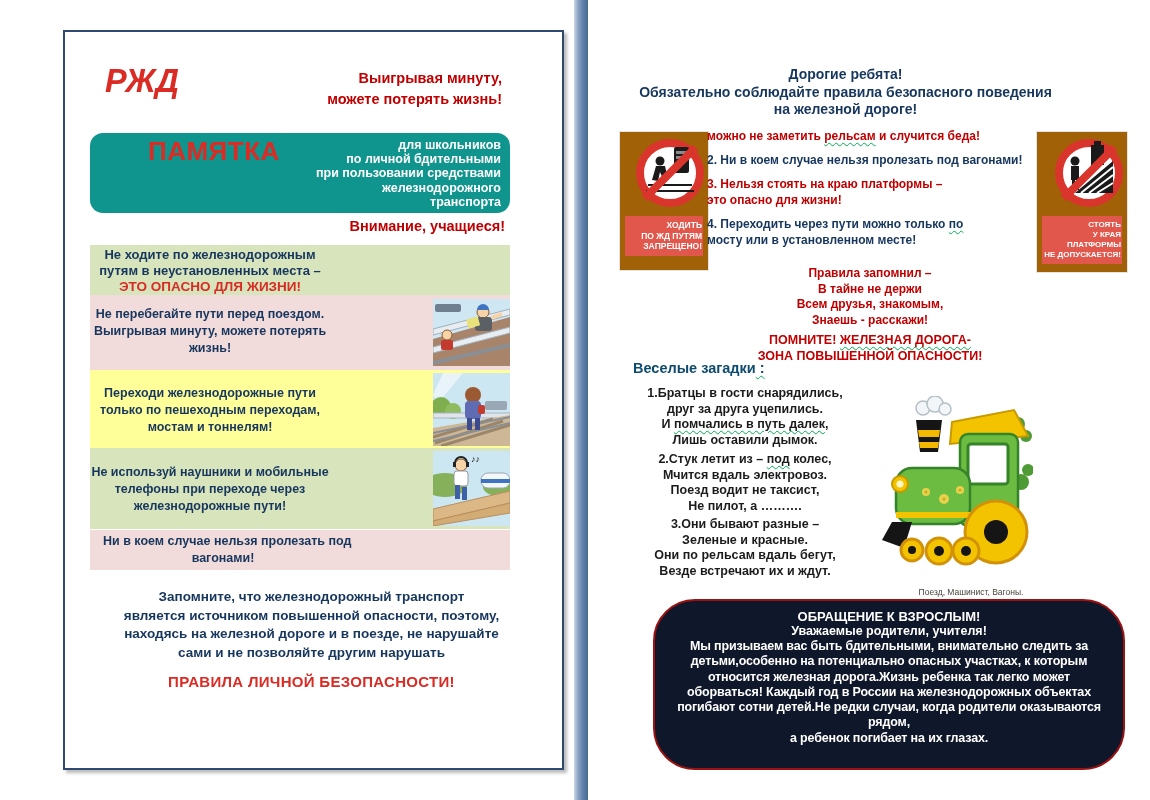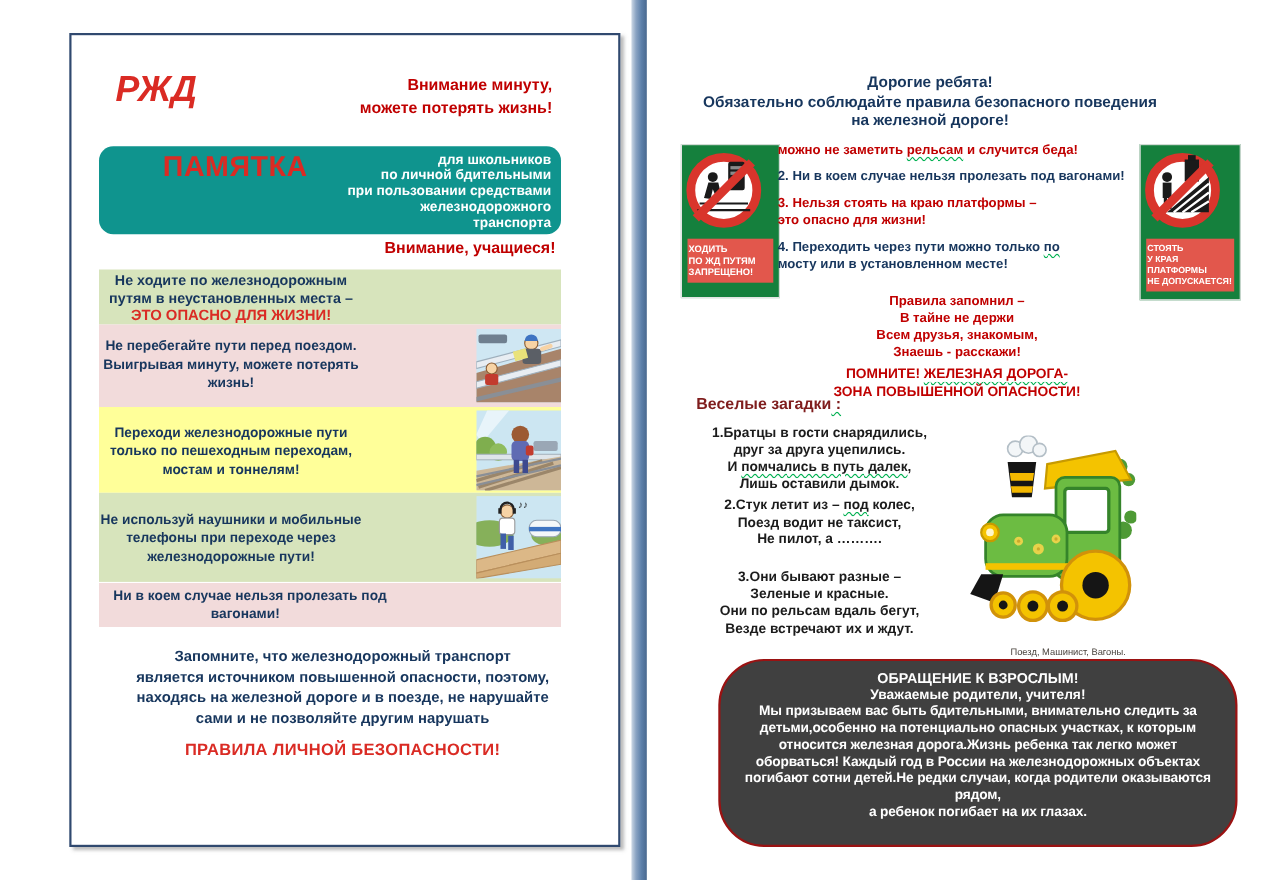--- a/index.html
+++ b/index.html
@@ -38,46 +38,46 @@
   .thumb{position:absolute;right:0;}
   .t1{top:4px;}.t2{top:3px;}.t3{top:3px;}
   .footer{position:absolute;left:18px;top:556px;width:457px;text-align:center;color:#17365D;
           font-weight:bold;font-size:13.5px;line-height:18.5px;}
   .footer-highlight{margin-top:11px;color:#DA2B24;font-size:15px;letter-spacing:.3px;}
   
   .page-right{position:absolute;left:595px;top:0;width:555px;height:800px;}
   .r-header{position:absolute;left:18px;top:66px;width:465px;text-align:center;color:#17365D;
             font-weight:bold;font-size:14px;line-height:17.5px;}
   .r-header .sline{white-space:nowrap;}
-  .sign{position:absolute;background:#15803d;border:1px solid #e4e4e4;text-align:left;}
+  .sign{position:absolute;background:#a16207;border:1px solid #e4e4e4;text-align:right;}
   .sign-left{left:24px;top:131px;width:88px;height:138px;}
   .sign-right{left:441px;top:131px;width:90px;height:140px;}
   .sign svg{margin-top:3px;}
   .sign-label{margin:1px 5px 0;background:#E2574C;color:#fff;font-weight:bold;font-size:8.5px;
               line-height:10.5px;padding:4px 1px;}
   .sign-right .sign-label{font-size:8px;line-height:10px;}
   .rules{position:absolute;left:112px;top:128px;width:340px;font-weight:bold;font-size:12px;line-height:16px;}
   .rule{margin-bottom:8px;}
   .rule.red{color:#C00000;}
   .rule.navy{color:#17365D;}
   .rline{white-space:nowrap;}
   .wavy{text-decoration:underline;text-decoration-style:wavy;text-decoration-color:#00B050;
         text-decoration-thickness:1px;text-underline-offset:2px;}
   .poem{position:absolute;left:120px;top:266px;width:310px;text-align:center;color:#C00000;
         font-weight:bold;font-size:12px;line-height:15.5px;}
   .remember{position:absolute;left:90px;top:332px;width:370px;text-align:center;color:#C00000;
             font-weight:bold;font-size:12.5px;line-height:16px;}
-  .riddles-title{position:absolute;left:38px;top:360px;color:#7f1d1d;font-weight:bold;font-size:14.5px;}
+  .riddles-title{position:absolute;left:38px;top:360px;color:#0c4a6e;font-weight:bold;font-size:14.5px;}
   .riddle{position:absolute;left:25px;width:250px;text-align:center;color:#1b1b1b;
           font-weight:bold;font-size:12.5px;line-height:15.5px;}
   .rd1{top:386px;}.rd2{top:452px;}.rd3{top:517px;}
   .train{position:absolute;left:283px;top:396px;}
   .answers{position:absolute;left:296px;top:587px;width:160px;text-align:center;
            color:#4a443e;font-size:8.5px;}
-  .appeal{position:absolute;left:58px;top:599px;width:472px;height:171px;background:#404040;
+  .appeal{position:absolute;left:58px;top:599px;width:472px;height:171px;background:#0f172a;
           border:2px solid #9A1212;border-radius:42px;color:#fff;text-align:center;
           font-weight:bold;box-sizing:border-box;padding-top:8px;}
   .appeal-title{font-size:13px;line-height:15px;}
   .appeal-sub{font-size:12.5px;line-height:15px;}
   .appeal-body{font-size:12.5px;line-height:15.3px;letter-spacing:-.15px;}
   .aline{white-space:nowrap;}
 </style>
 </head>
 <body>
 
@@ -85,21 +85,21 @@
 
   <div class="divider"></div>
 
   <div class="page-left">
 
     <svg class="rzd" viewBox="0 0 80 46">
       <text x="2" y="36" font-size="33" font-weight="bold" font-style="italic" fill="#DA2B24" textLength="74" lengthAdjust="spacingAndGlyphs">РЖД</text>
     </svg>
 
     <div class="slogan">
-      <div class="sline">Внимание минуту,</div>
+      <div class="sline">Выигрывая минуту,</div>
       <div class="sline">можете потерять жизнь!</div>
     </div>
 
     <div class="banner">
       <div class="banner-title">ПАМЯТКА</div>
       <div class="banner-sub">
         <div class="sline">для школьников</div>
         <div class="sline">по личной бдительными</div>
         <div class="sline">при пользовании средствами</div>
         <div class="sline">железнодорожного</div>
@@ -285,20 +285,21 @@
 
     <div class="riddle rd1">
       <div class="sline">1.Братцы в гости снарядились,</div>
       <div class="sline">друг за друга уцепились.</div>
       <div class="sline"><span>И </span><span class="wavy">помчались в путь далек</span><span>,</span></div>
       <div class="sline">Лишь оставили дымок.</div>
     </div>
 
     <div class="riddle rd2">
       <div class="sline"><span>2.Стук летит из – </span><span class="wavy">под</span><span> колес,</span></div>
+      <div class="sline">Мчится вдаль электровоз.</div>
       <div class="sline">Поезд водит не таксист,</div>
       <div class="sline">Не пилот, а ……….</div>
     </div>
 
     <div class="riddle rd3">
       <div class="sline">3.Они бывают разные –</div>
       <div class="sline">Зеленые и красные.</div>
       <div class="sline">Они по рельсам вдаль бегут,</div>
       <div class="sline">Везде встречают их и ждут.</div>
     </div>

